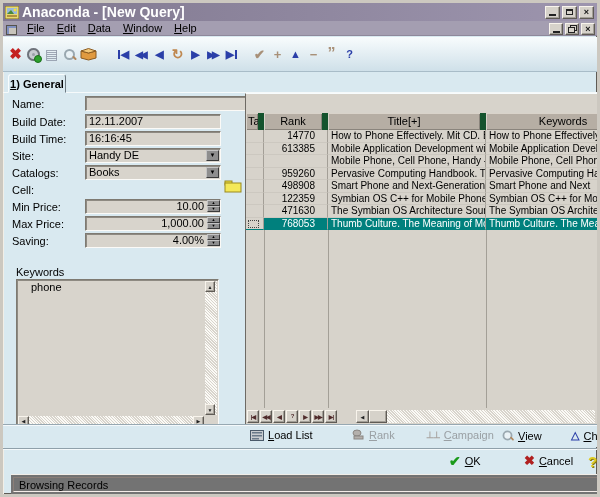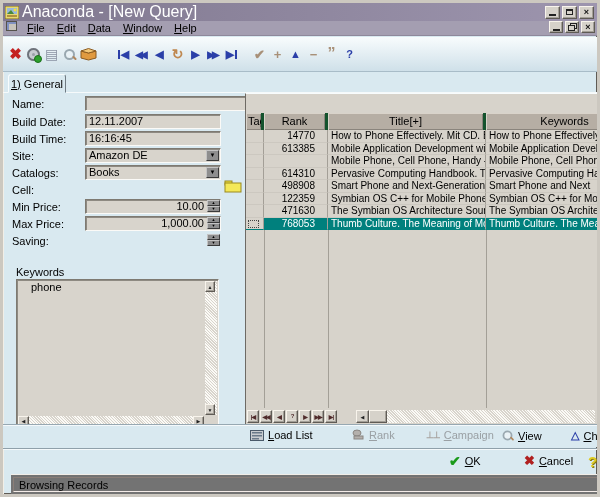--- a/index.html
+++ b/index.html
@@ -7,34 +7,34 @@
   .window{position:relative;width:600px;height:497px;background:#d9e9f0;
     font-family:"Liberation Sans",sans-serif;font-size:11px;color:#000;
     border:3px solid #ccc8c0;box-shadow:inset 1px 1px 0 #f2eee6, inset -1px -1px 0 #5f5b55;
     overflow:hidden;}
   .abs{position:absolute;}
 
   
   .titlebar{position:absolute;left:0;top:0;width:594px;height:18px;
     background:linear-gradient(90deg,#80788f,#9d95ae);display:flex;align-items:center;padding:0 2px;}
   .app-icon{width:14px;height:13px;margin-right:3px;flex:0 0 auto;}
-  .title-text{color:#fff;font-weight:normal;font-size:16px;white-space:nowrap;flex:1;}
+  .title-text{color:#fff;font-weight:bold;font-size:14px;white-space:nowrap;flex:1;}
   .winbtns{display:flex;gap:2px;margin-right:1px;}
   .wbtn{width:15px;height:13px;display:flex;align-items:center;justify-content:center;
     background:#d6d2ca;border:1px solid;border-color:#f8f4ec #5f5b55 #5f5b55 #f8f4ec;
     box-shadow:inset -1px -1px 0 #a39f97;font-size:9px;font-weight:bold;color:#111;cursor:default;}
   .glyph-min{width:7px;height:2px;background:#222;margin-top:6px;}
   .glyph-max{width:7px;height:6px;border:1px solid #222;border-top-width:2px;}
   .glyph-restore{position:relative;width:9px;height:8px;}
   .glyph-restore::before{content:"";position:absolute;right:0;top:0;width:5px;height:4px;border:1px solid #222;}
   .glyph-restore::after{content:"";position:absolute;left:0;bottom:0;width:5px;height:4px;border:1px solid #222;background:#d6d2ca;}
 
   
   .menubar{position:absolute;left:0;top:18px;width:594px;height:15px;background:#a49eb1;
-    display:flex;align-items:flex-start;border-bottom:1px solid #8e889b;}
+    display:flex;align-items:flex-end;border-bottom:1px solid #8e889b;}
   .mdi-icon{width:11px;height:10px;margin:0 4px 0 3px;background:#c8c4bc;border:1px solid #55524c;
     box-shadow:inset 2px 2px 0 #8090c0;}
   .mitem{display:inline-block;padding:1px 6px;cursor:default;}
   .mitem::first-letter{text-decoration:underline;}
   .mdibtns{margin-left:auto;display:flex;gap:2px;margin-right:2px;}
   .wbtn.small{width:14px;height:12px;}
 
   
   .toolbar{position:absolute;left:0;top:34px;width:594px;height:35px;
     background:linear-gradient(#f8fcfd,#cfe0e9);border-bottom:1px solid #a8bcc8;
@@ -56,21 +56,21 @@
   .gear::after{content:"";position:absolute;right:-2px;bottom:-2px;width:6px;height:6px;border-radius:50%;background:#2da02d;border:1px solid #1a701a;}
   .mag{position:relative;width:13px;height:13px;}
   .mag::before{content:"";position:absolute;left:1px;top:1px;width:7px;height:7px;border:2px solid #9aa8b0;border-radius:50%;background:#eaf2f6;}
   .mag::after{content:"";position:absolute;left:9px;top:9px;width:5px;height:2px;background:#b08860;transform:rotate(45deg);border-radius:1px;}
   .mag.small{transform:scale(0.9);}
 
   
   .tab{position:absolute;left:5px;top:71px;width:58px;height:19px;background:#d9e9f0;
     border:1px solid;border-color:#f8fcfd #6f7b83 transparent #f8fcfd;border-radius:3px 3px 0 0;
     display:flex;align-items:center;justify-content:center;z-index:3;}
-  .tab-label{display:inline-block;}
+  .tab-label{display:inline-block;font-weight:bold;}
   .tab-label::first-letter{text-decoration:underline;}
   .tabline{position:absolute;left:0;top:89px;width:594px;height:1px;background:#f6fafb;z-index:2;}
 
   
   .flabel{position:absolute;left:9px;white-space:nowrap;}
   .edit{position:absolute;height:15px;background:#d8d4cc;
     border:1px solid;border-color:#7e7a72 #fbfaf7 #fbfaf7 #7e7a72;
     box-shadow:inset 1px 1px 0 #8e8a82;padding:0 3px;line-height:13px;overflow:hidden;white-space:nowrap;}
   .edit.num{text-align:right;padding-right:16px;}
   .cbtn{position:absolute;right:1px;top:1px;width:13px;height:11px;background:#8e8e8e;
@@ -92,21 +92,21 @@
     border-color:#f8f4ec #5f5b55 #5f5b55 #f8f4ec;box-shadow:inset -1px -1px 0 #a39f97;
     display:flex;align-items:center;justify-content:center;font-size:5px;color:#222;}
   .sb-v .sbtn{width:10px;left:0;} .sb-v .up{top:0;} .sb-v .dn{bottom:0;}
   .sb-h .sbtn{height:10px;width:11px;top:0;} .sb-h .lt{left:0;} .sb-h .rt{right:0;}
 
   
   .grid{position:absolute;left:242px;top:90px;width:352px;height:331px;background:#d7d3cb;
     border-left:1px solid #6e6a64;border-top:1px solid #f8fcfd;overflow:hidden;}
   .gtopgap{height:19px;}
   .ghead{display:flex;width:400px;height:17px;}
-  .gh{background:#b6aea4;border-right:3px solid #14532d;
+  .gh{background:#b6aea4;border-right:6px solid #14532d;
     box-shadow:inset 1px 1px 0 #d9d3ca,inset -1px -1px 0 #8a847c;
     font-size:11px;line-height:16px;text-align:center;overflow:hidden;white-space:nowrap;}
   .gh.tag{width:18px;text-align:left;padding-left:2px;}
   .gh.rank{width:64px;} .gh.title{width:158px;} .gh.kw{width:160px;}
   .grow{display:flex;width:400px;height:12.5px;font-size:10px;line-height:12px;cursor:default;}
   .gc{border-right:1px solid #a39f97;border-bottom:1px solid #ccc8c0;overflow:hidden;white-space:nowrap;}
   .gc.tag{width:18px;} .gc.rank{width:64px;text-align:right;padding-right:12px;}
   .gc.title{width:158px;padding-left:3px;} .gc.kw{width:160px;padding-left:3px;}
   .grow.sel .gc{background:#00807d;color:#fff;border-bottom-color:#00807d;}
   .grow.sel .gc.tag{background:#d7d3cb;position:relative;}
@@ -244,21 +244,21 @@
   <span class="flabel" style="top:181px">Cell:</span>
   <span class="flabel" style="top:198px">Min Price:</span>
   <span class="flabel" style="top:215px">Max Price:</span>
   <span class="flabel" style="top:232px">Saving:</span>
 
   <div class="edit" style="left:82px;top:93px;width:165px"></div>
   <div class="edit" style="left:82px;top:111px;width:136px">12.11.2007</div>
   <div class="edit" style="left:82px;top:128px;width:136px">16:16:45</div>
 
   <div class="edit" style="left:82px;top:145px;width:136px">
-    <span>Amazon DE</span>
+    <span>Handy DE</span>
     <span class="cbtn">
         <span>▼</span>
       </span>
   </div>
   <div class="edit" style="left:82px;top:162px;width:136px">
     <span>Books</span>
     <span class="cbtn">
         <span>▼</span>
       </span>
   </div>
@@ -273,20 +273,21 @@
   <div class="edit num" style="left:82px;top:196px;width:136px">10.00</div>
   <div class="abs spin" style="left:204px;top:197px">
     <span>▲</span>
     <span>▼</span>
   </div>
   <div class="edit num" style="left:82px;top:213px;width:136px">1,000.00</div>
   <div class="abs spin" style="left:204px;top:214px">
     <span>▲</span>
     <span>▼</span>
   </div>
+  <div class="edit num" style="left:82px;top:230px;width:136px">4.00%</div>
   <div class="abs spin" style="left:204px;top:231px">
     <span>▲</span>
     <span>▼</span>
   </div>
 
   <span class="flabel" style="left:13px;top:263px">Keywords</span>
   <div class="memo">
     <div class="memo-text">phone</div>
     <div class="sb sb-v">
       <span class="sbtn up">▲</span>
@@ -320,21 +321,21 @@
       <div class="gc kw">Mobile Application Develop</div>
     </div>
     <div class="grow">
       <div class="gc tag"></div>
       <div class="gc rank"></div>
       <div class="gc title">Mobile Phone, Cell Phone, Handy - ei</div>
       <div class="gc kw">Mobile Phone, Cell Phone,</div>
     </div>
     <div class="grow">
       <div class="gc tag"></div>
-      <div class="gc rank">614310</div>
+      <div class="gc rank">959260</div>
       <div class="gc title">Pervasive Computing Handbook. The</div>
       <div class="gc kw">Pervasive Computing Hand</div>
     </div>
     <div class="grow">
       <div class="gc tag"></div>
       <div class="gc rank">498908</div>
       <div class="gc title">Smart Phone and Next-Generation Mo</div>
       <div class="gc kw">Smart Phone and Next</div>
     </div>
     <div class="grow">

